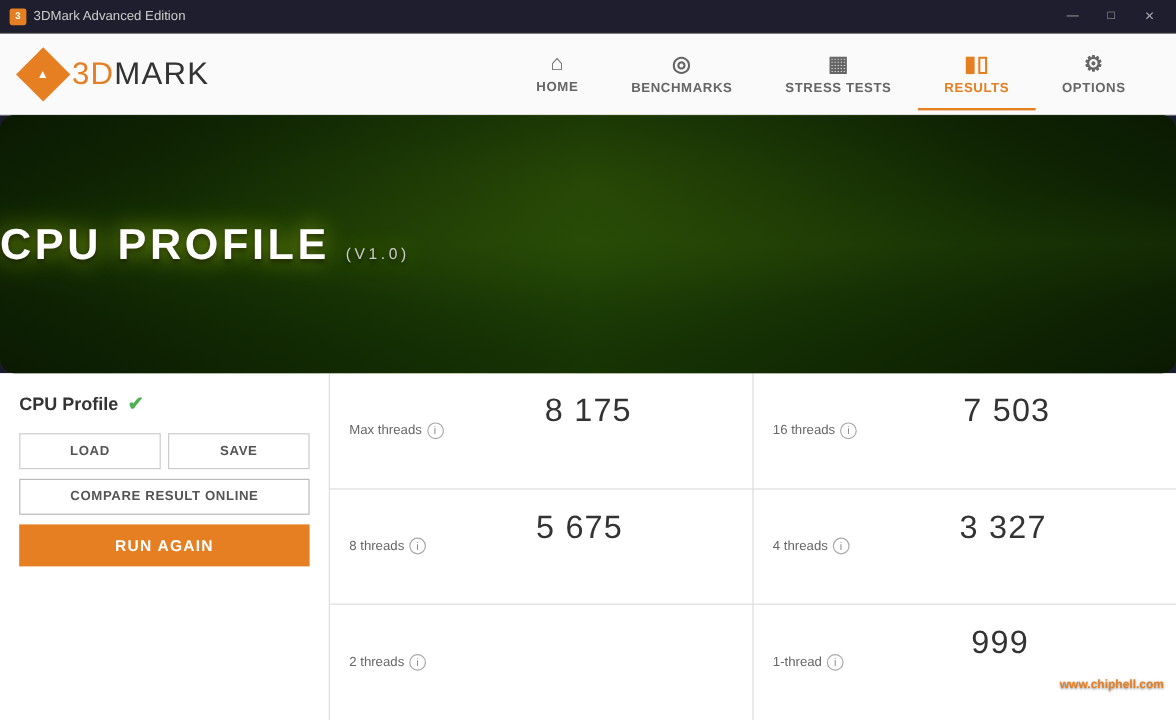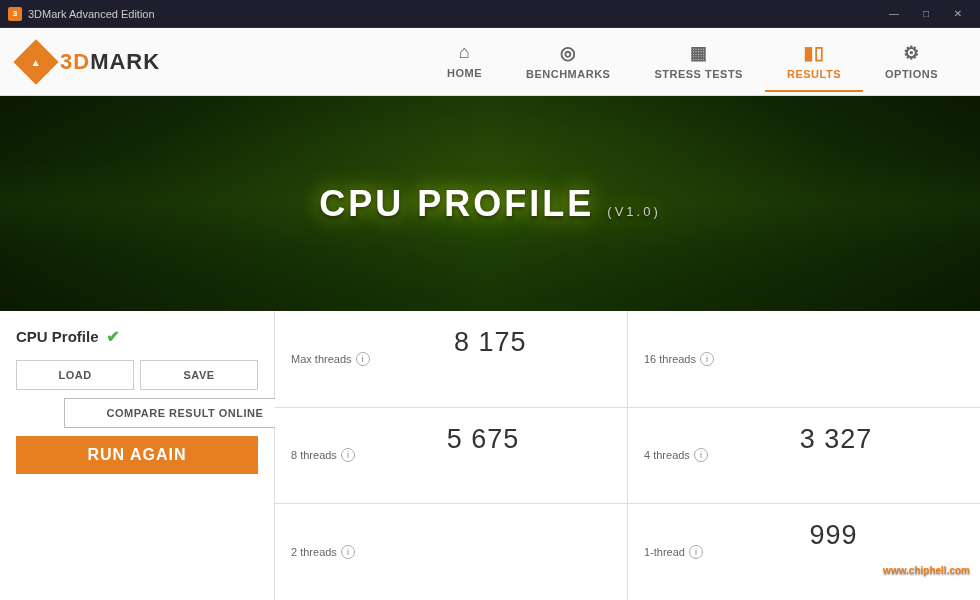--- a/index.html
+++ b/index.html
@@ -26,39 +26,39 @@
       background: #fafafa;
       display: flex;
       align-items: center;
       padding: 0 20px;
       border-bottom: 1px solid #ddd;
       justify-content: space-between;
     }
     .logo { display: flex; align-items: center; gap: 8px; }
     .logo-diamond { width: 32px; height: 32px; background: #e67e22; transform: rotate(45deg); display: flex; align-items: center; justify-content: center; }
     .logo-diamond-inner { transform: rotate(-45deg); color: white; font-size: 10px; font-weight: bold; }
-    .logo-text { font-size: 22px; font-weight: 700; color: #222; letter-spacing: 1px; }
+    .logo-text { font-size: 26px; font-weight: 400; color: #222; letter-spacing: 1px; }
     .logo-text span { color: #e67e22; }
 
     .nav-items { display: flex; gap: 0; }
     .nav-item {
       display: flex; flex-direction: column; align-items: center; gap: 4px;
       padding: 10px 22px; cursor: pointer; color: #666; font-size: 11px; font-weight: 600;
       letter-spacing: 0.5px; border-bottom: 2px solid transparent;
     }
     .nav-item.active { color: #e67e22; border-bottom: 2px solid #e67e22; }
     .nav-icon { font-size: 18px; }
 
     
     .hero {
       height: 215px;
       background: linear-gradient(135deg, #1a2a0a 0%, #2d4a0a 20%, #4a7a0a 40%, #8ab020 50%, #4a7a0a 60%, #2d4a0a 80%, #1a2a0a 100%);
       position: relative;
       overflow: hidden;
-      display: flex; align-items: center; justify-content: center;
+      display: flex; align-items: center; justify-content: flex-start; border-radius: 12px;
     }
     .hero-bg {
       position: absolute; top: 0; left: 0; right: 0; bottom: 0;
       background:
         radial-gradient(ellipse 60% 80% at 50% 30%, rgba(180,220,20,0.4) 0%, transparent 60%),
         radial-gradient(ellipse 80% 60% at 50% 50%, rgba(100,160,10,0.3) 0%, transparent 70%),
         linear-gradient(to bottom, #0a1a02 0%, #1a3a05 30%, #3a6a0a 50%, #1a3a05 70%, #0a1a02 100%);
     }
     .hero-columns {
       position: absolute; top: 0; left: 0; right: 0; bottom: 0;
@@ -109,25 +109,25 @@
     .check-icon { color: #4caf50; font-size: 16px; }
     .btn-row { display: flex; gap: 6px; margin-bottom: 8px; }
     .btn-outline {
       flex: 1; padding: 8px; border: 1px solid #ccc; background: white;
       color: #555; font-size: 11px; font-weight: 600; cursor: pointer;
       letter-spacing: 0.5px; text-align: center;
     }
     .btn-full {
       width: 100%; padding: 8px; border: 1px solid #bbb; background: white;
       color: #555; font-size: 11px; font-weight: 600; cursor: pointer;
-      letter-spacing: 0.5px; text-align: center; margin-bottom: 8px; margin-left: 48px;
+      letter-spacing: 0.5px; text-align: center; margin-bottom: 8px;
     }
     .btn-orange {
       width: 100%; padding: 10px; border: none; background: #e67e22;
-      color: white; font-size: 16px; font-weight: 700; cursor: pointer;
+      color: white; font-size: 13px; font-weight: 700; cursor: pointer;
       letter-spacing: 1px; text-transform: uppercase;
     }
 
     
     .results-grid {
       flex: 1;
       display: grid;
       grid-template-columns: 1fr 1fr;
       grid-template-rows: 1fr 1fr 1fr;
       gap: 1px;
@@ -260,20 +260,21 @@
     <div class="result-score">8 175</div>
     <div class="progress-bar-bg">
       <div class="progress-bar-fill" style="width:86%"></div>
     </div>
   </div>
       <div class="result-cell">
     <div class="result-label">
       <span>16 threads</span>
       <div class="info-icon">i</div>
     </div>
+    <div class="result-score">7 503</div>
     <div class="progress-bar-bg">
       <div class="progress-bar-fill" style="width:79%"></div>
     </div>
   </div>
       <div class="result-cell">
     <div class="result-label">
       <span>8 threads</span>
       <div class="info-icon">i</div>
     </div>
     <div class="result-score">5 675</div>

